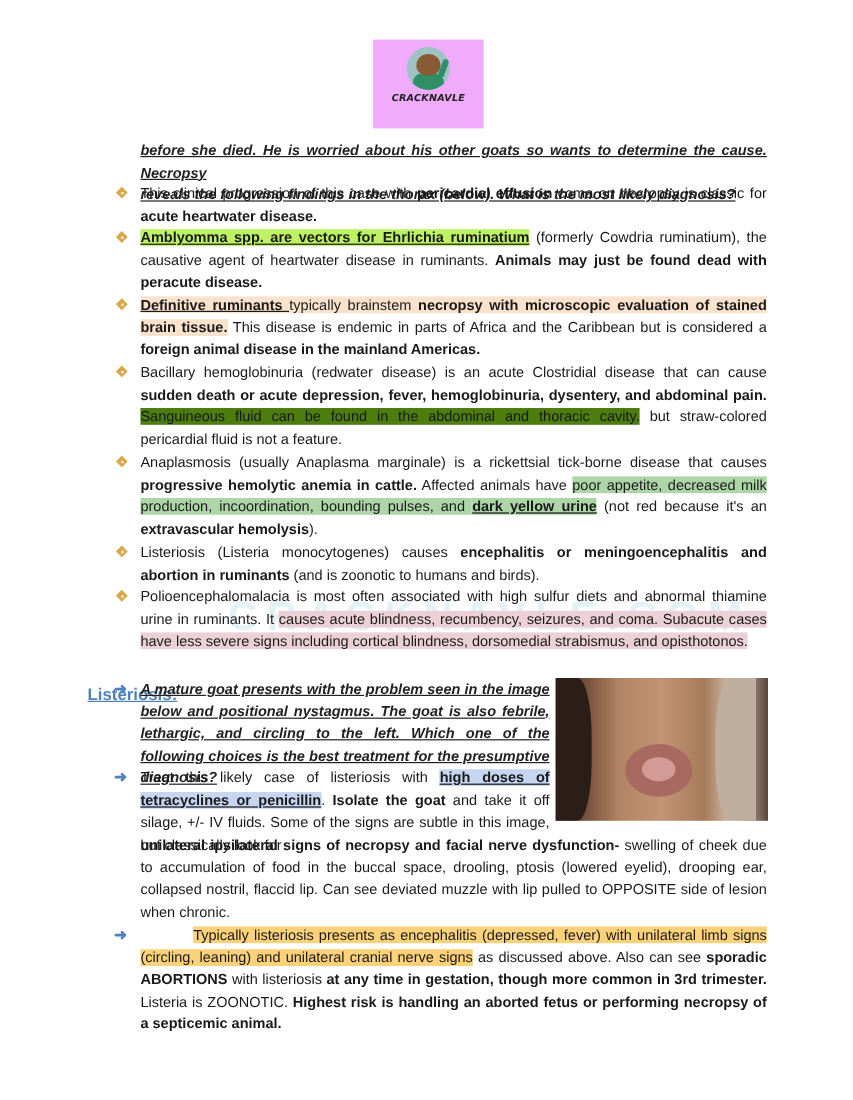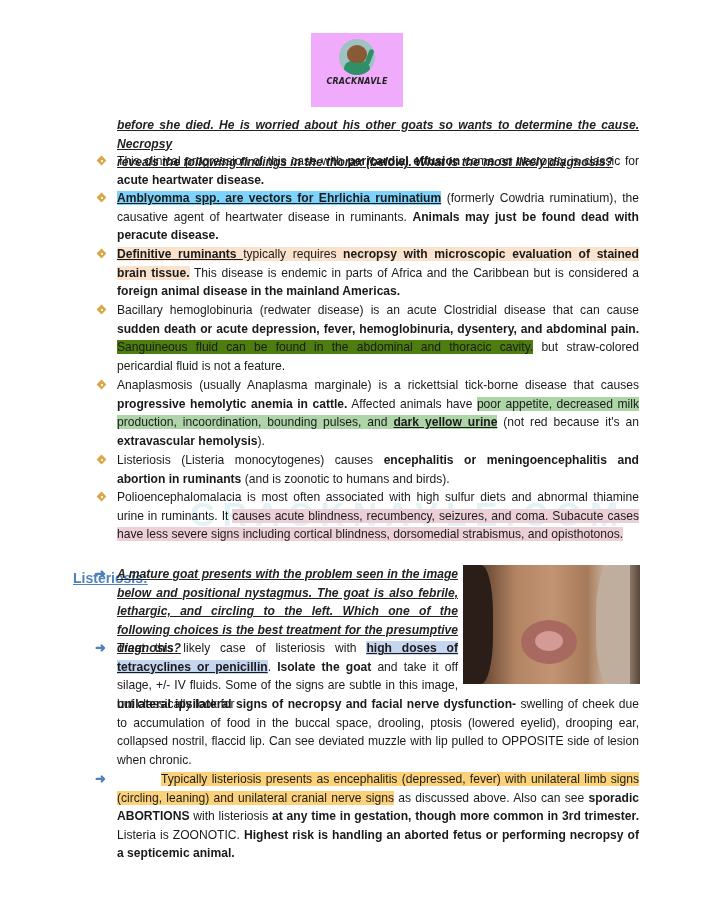--- a/index.html
+++ b/index.html
@@ -10,21 +10,21 @@
   .logo .head { position:absolute; left:8px; top:6px; width:20px; height:18px; border-radius:50% 50% 45% 45%; background:#8a5a35; }
   .logo .coat { position:absolute; left:5px; top:22px; width:26px; height:16px; border-radius:8px 8px 0 0; background:#2f8f66; }
   .logo .arm { position:absolute; left:28px; top:10px; width:5px; height:16px; background:#2f8f66; border-radius:3px; transform:rotate(20deg); }
   .logo .name { position:absolute; left:0; width:92px; top:44px; text-align:center; font-family:"DejaVu Sans", sans-serif; font-weight:bold; font-size:8px; color:#222; letter-spacing:0.2px; }
 
   .content { position:absolute; left:0; top:0; width:711px; }
   .para { position:absolute; font-size:12.1px; line-height:18.5px; text-align:justify; }
   .q { font-style:italic; font-weight:bold; text-decoration:underline; color:#222; }
   .b { font-weight:bold; }
   .ul { text-decoration:underline; }
-  .hl-red { background:#7dd3fc; }
+  .hl-red { background:#bef264; }
   .hl-peach { background:#fbe2cc; }
   .hl-yellow { background:#4d7c0f; }
   .hl-green { background:#aed5a8; }
   .hl-pink { background:#ecd0d8; }
   .hl-blue { background:#c6d5f0; }
   .hl-gold { background:#fbd27a;margin-left:44px; }
   .bullet-diamond { position:absolute; left:97px; width:10px; height:10px; }
   .bullet-diamond::before { content:""; position:absolute; left:1px; top:1px; width:7px; height:7px; background:#d8a84a; transform:rotate(45deg); }
   .bullet-diamond::after { content:""; position:absolute; left:3.5px; top:3.5px; width:2px; height:2px; background:#fff3d6; }
   .arrow { position:absolute; left:95px; font-size:13px; color:#4f81bd; font-weight:bold; line-height:18px; }
@@ -63,21 +63,21 @@
     <span>This clinical progression of this case with </span><span class="b">pericardial effusion</span><span> coma on necropsy is classic for </span><span class="b">acute heartwater disease.</span>
   </div>
 
   <span class="bullet-diamond" style="top:193px;"></span>
   <div class="para" style="left:117px; top:189px; width:522px;">
     <span class="b ul hl-red">Amblyomma spp. are vectors for Ehrlichia ruminatium</span><span> (formerly Cowdria ruminatium), the causative agent of heartwater disease in ruminants. </span><span class="b">Animals may just be found dead with peracute disease.</span>
   </div>
 
   <span class="bullet-diamond" style="top:249px;"></span>
   <div class="para" style="left:117px; top:245px; width:522px;">
-    <span class="b ul hl-peach">Definitive ruminants </span><span class="hl-peach">typically requires </span><span class="b hl-peach">necropsy with microscopic evaluation of stained brain tissue.</span><span> This disease is endemic in parts of Africa and the Caribbean but is considered a </span><span class="b">foreign animal disease in the mainland Americas.</span>
+    <span class="b ul hl-peach">Definitive ruminants </span><span class="hl-peach">typically brainstem </span><span class="b hl-peach">necropsy with microscopic evaluation of stained brain tissue.</span><span> This disease is endemic in parts of Africa and the Caribbean but is considered a </span><span class="b">foreign animal disease in the mainland Americas.</span>
   </div>
 
   <span class="bullet-diamond" style="top:305px;"></span>
   <div class="para" style="left:117px; top:301px; width:522px;">
     <span>Bacillary hemoglobinuria (redwater disease) is an acute Clostridial disease that can cause </span><span class="b">sudden death or acute depression, fever, hemoglobinuria, dysentery, and abdominal pain.</span><span> </span><span class="hl-yellow">Sanguineous fluid can be found in the abdominal and thoracic cavity.</span><span> but straw-colored pericardial fluid is not a feature.</span>
   </div>
 
   <span class="bullet-diamond" style="top:380px;"></span>
   <div class="para" style="left:117px; top:376px; width:522px;">
     <span>Anaplasmosis (usually Anaplasma marginale) is a rickettsial tick-borne disease that causes </span><span class="b">progressive hemolytic anemia in cattle.</span><span> Affected animals have </span><span class="hl-green">poor appetite, decreased milk production, incoordination, bounding pulses, and </span><span class="b ul hl-green">dark yellow urine</span><span> (not red because it's an </span><span class="b">extravascular hemolysis</span><span>).</span>

